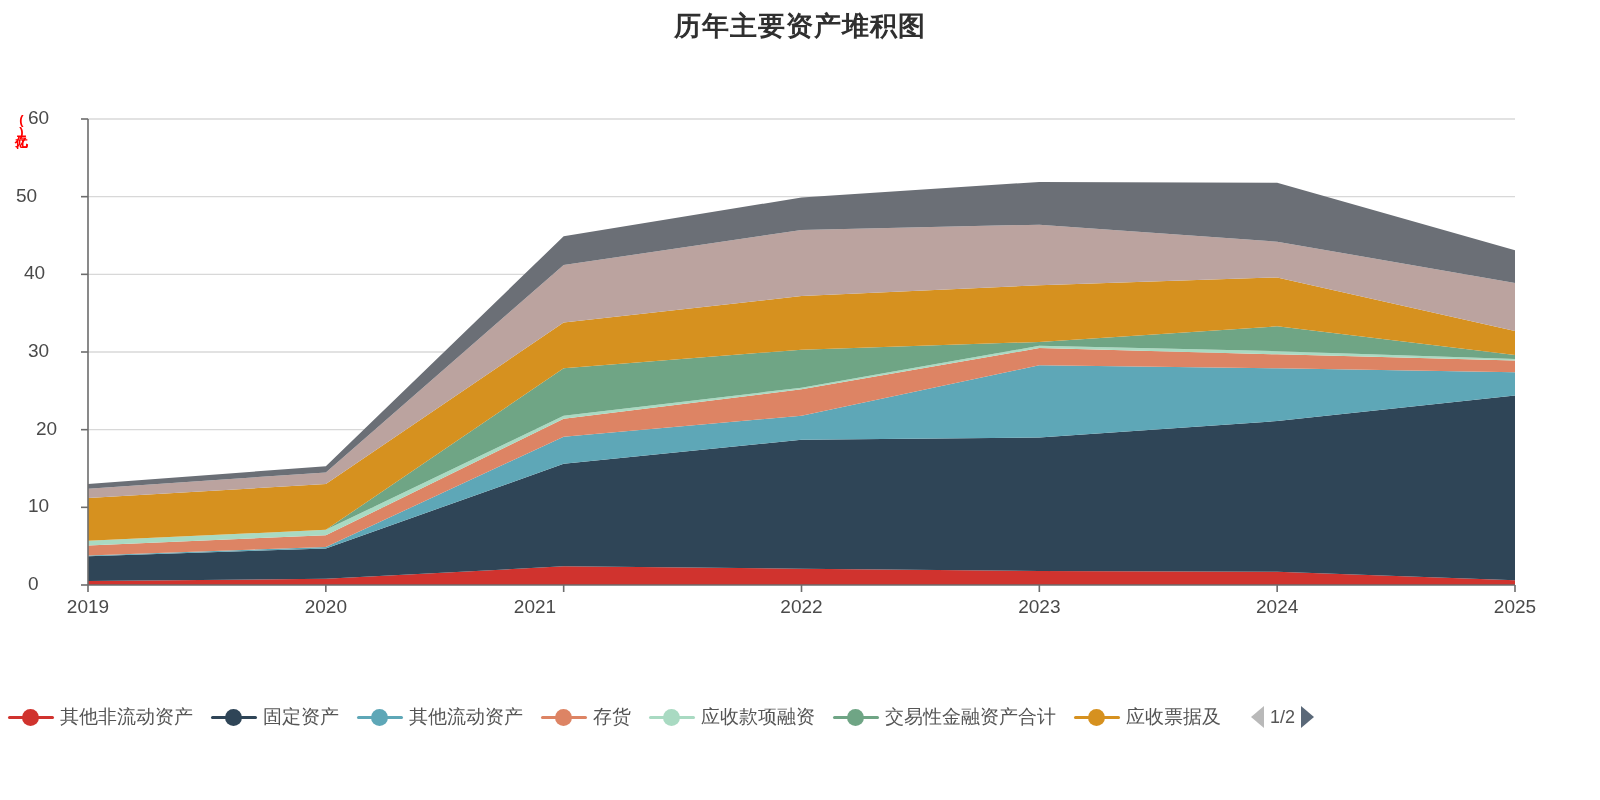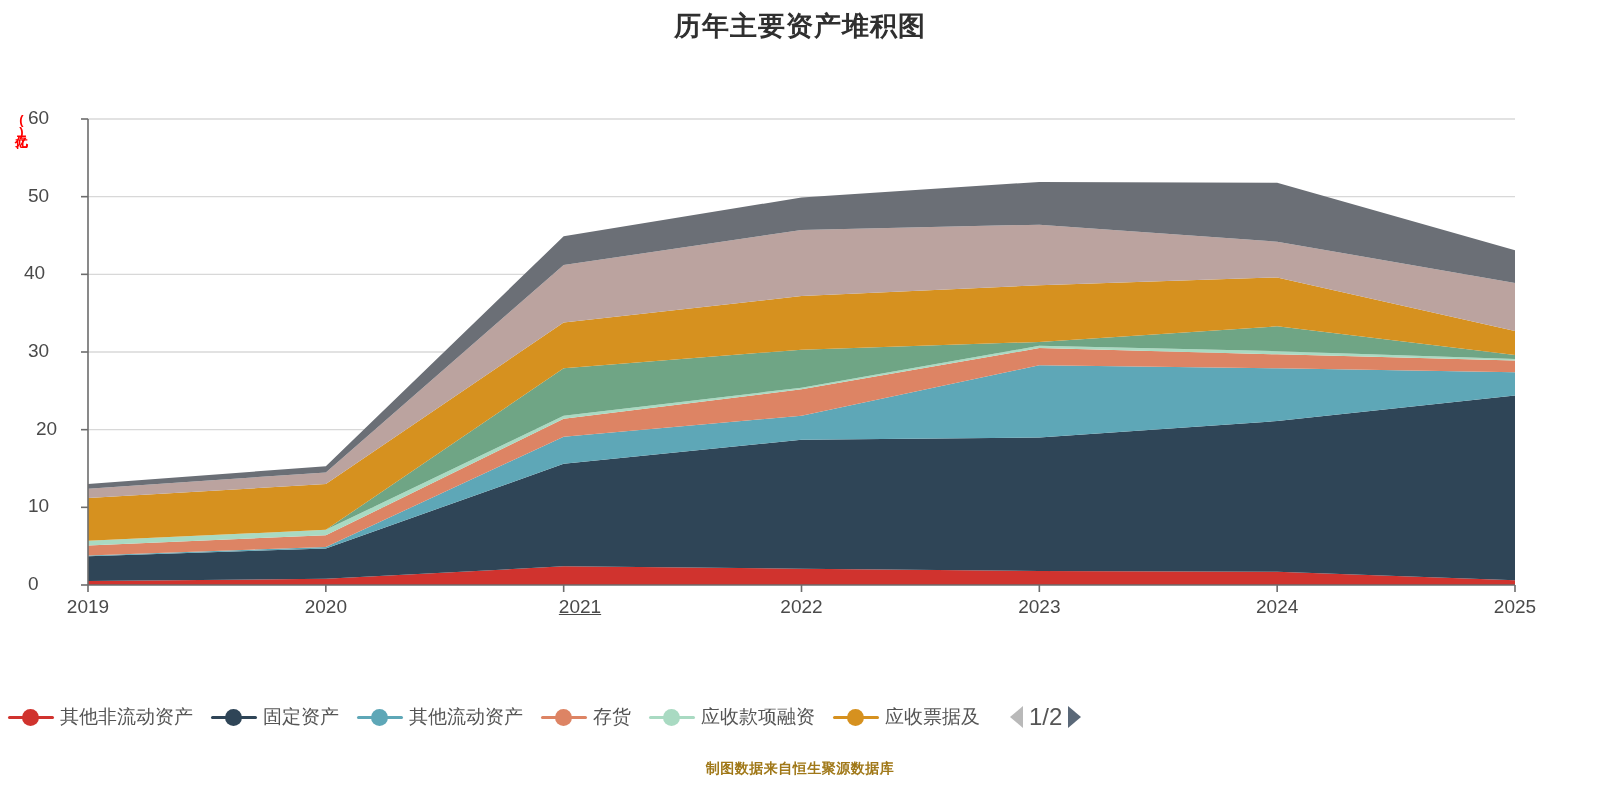--- a/index.html
+++ b/index.html
@@ -38,21 +38,21 @@
   .legend-item{display:flex;align-items:center;margin-right:18px;white-space:nowrap;}
   .legend-mark{display:inline-block;width:46px;height:18px;position:relative;margin-right:6px;}
   .legend-mark .ln{position:absolute;left:0;top:8px;width:46px;height:3px;border-radius:2px;}
   .legend-mark .dt{position:absolute;left:14px;top:1px;width:17px;height:17px;border-radius:50%;}
   .legend-label{color:#555;font-size:19px;}
 
   #legend-pager{display:flex;align-items:center;margin-left:6px;}
   .pager-arrow{width:0;height:0;margin:0 6px;}
   .pager-left{border-top:11px solid transparent;border-bottom:11px solid transparent;border-right:13px solid #b9b9b9;}
   .pager-right{border-top:11px solid transparent;border-bottom:11px solid transparent;border-left:13px solid #5a6878;}
-  #pager-text{color:#555;font-size:24px;}
+  #pager-text{color:#555;font-size:18px;}
 
   #footer-note{
     position:absolute;left:0;top:760px;width:1600px;text-align:center;
     color:#a07818;font-size:14px;font-weight:bold;letter-spacing:0.5px;
   }
 </style>
 </head>
 <body>
 
 <div id="stage">
@@ -91,25 +91,25 @@
         <line x1="801.5" y1="585" x2="801.5" y2="592" stroke="#6c6c6c" stroke-width="1.6"></line>
         <line x1="1039.3333333333333" y1="585" x2="1039.3333333333333" y2="592" stroke="#6c6c6c" stroke-width="1.6"></line>
         <line x1="1277.1666666666667" y1="585" x2="1277.1666666666667" y2="592" stroke="#6c6c6c" stroke-width="1.6"></line>
         <line x1="1515" y1="585" x2="1515" y2="592" stroke="#6c6c6c" stroke-width="1.6"></line>
       </svg>
   <div class="y-tick-label" style="left: 28px; top: 573px;">0</div>
       <div class="y-tick-label" style="left: 28px; top: 495.333px;">10</div>
       <div class="y-tick-label" style="left: 36px; top: 417.667px;">20</div>
       <div class="y-tick-label" style="left: 28px; top: 340px;">30</div>
       <div class="y-tick-label" style="left: 24px; top: 262.333px;">40</div>
-      <div class="y-tick-label" style="left: 28px; top: 184.667px;">50</div>
+      <div class="y-tick-label" style="left: 16px; top: 184.667px;">50</div>
       <div class="y-tick-label" style="left: 28px; top: 107px;">60</div>
       <div class="x-tick-label" style="left: 43px;">2019</div>
       <div class="x-tick-label" style="left: 280.833px;">2020</div>
-      <div class="x-tick-label" style="left: 535px; text-decoration: underline;">2021</div>
+      <div class="x-tick-label" style="left: 490px;">2021</div>
       <div class="x-tick-label" style="left: 756.5px;">2022</div>
       <div class="x-tick-label" style="left: 994.333px;">2023</div>
       <div class="x-tick-label" style="left: 1232.17px;">2024</div>
       <div class="x-tick-label" style="left: 1470px;">2025</div>
     </div>
 
   <div id="y-axis-label">(亿元)</div>
 
   <div id="legend">
       <div class="legend-item">
@@ -142,26 +142,32 @@
       </div>
       <div class="legend-item">
         <span class="legend-mark">
           <span class="ln" style="background: rgb(169, 218, 194);"></span>
           <span class="dt" style="background: rgb(169, 218, 194);"></span>
         </span>
         <span class="legend-label">应收款项融资</span>
       </div>
       <div class="legend-item">
         <span class="legend-mark">
+          <span class="ln" style="background: rgb(111, 165, 133);"></span>
+          <span class="dt" style="background: rgb(111, 165, 133);"></span>
+        </span>
+        <span class="legend-label">交易性金融资产合计</span>
+      </div>
+      <div class="legend-item">
+        <span class="legend-mark">
           <span class="ln" style="background: rgb(214, 145, 31);"></span>
           <span class="dt" style="background: rgb(214, 145, 31);"></span>
         </span>
         <span class="legend-label">应收票据及</span>
       </div>
       <div id="legend-pager">
         <div class="pager-arrow pager-left"></div>
         <span id="pager-text">1/2</span>
         <div class="pager-arrow pager-right"></div>
       </div>
     </div>
 
-  <div id="footer-note">制图数据来自恒生聚源数据库</div>
 </div>
 
 </body></html>

